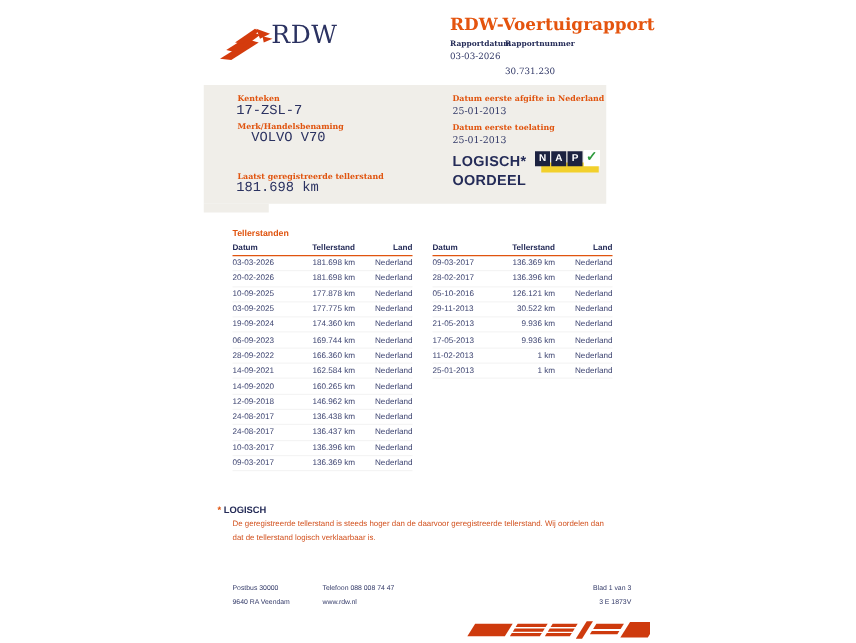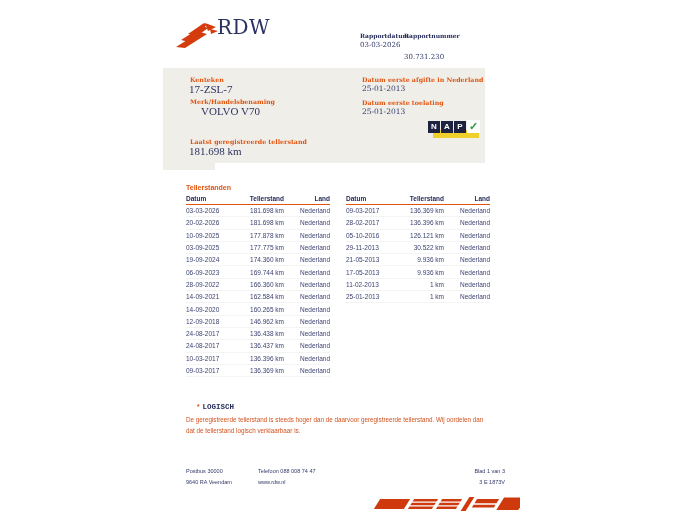--- a/index.html
+++ b/index.html
@@ -11,21 +11,21 @@
   
   .logo-text{left:217px;top:15px;font-size:20px;letter-spacing:.5px;color:#2b3261;}
   .report-title{left:360px;top:12px;font-size:13.5px;color:#e4540e;font-weight:bold;}
   .meta-label{font-size:6px;font-weight:bold;color:#252c58;}
   .meta-value{font-size:7px;color:#333a68;}
 
   
   .summary-box{left:163px;top:68px;width:322px;height:95px;background:#f0eee9;}
   .summary-tab{left:163px;top:163px;width:52px;height:7px;background:#f0eee9;}
   .lbl{font-size:6.3px;font-weight:bold;color:#e0540f;font-family:"DejaVu Serif",serif;}
-  .val-lg{font-size:11px;color:#2b3261;font-family:Liberation Serif, serif;}
+  .val-lg{font-size:11px;color:#2b3261;font-family:Liberation Mono, monospace;}
   .val-sm{font-size:7.5px;color:#333a68;font-family:"DejaVu Serif",serif;}
   .oordeel{font-size:11.5px;font-weight:bold;color:#252c58;line-height:15px;letter-spacing:.3px;}
 
   
   .nap{left:428px;top:121px;width:54px;height:21px;}
   .nap-yellow{position:absolute;left:5px;top:9px;width:46px;height:8px;background:#f2d02c;}
   .nap-sq{position:absolute;top:0;width:12px;height:12px;background:#1c2240;color:#fff;
           font-size:8px;font-weight:bold;text-align:center;line-height:12px;}
   .nap-check{position:absolute;left:39px;top:-1px;width:13px;height:13px;background:#fff;
           color:#2e9b3e;font-size:11px;font-weight:bold;text-align:center;line-height:13px;}
@@ -38,21 +38,21 @@
   .thead{display:flex;height:9px;align-items:center;font-size:6.5px;font-weight:bold;
          color:#252c58;border-bottom:1.5px solid #e0540f;padding-bottom:1px;}
   .trow{display:flex;height:11.3px;align-items:center;font-size:6.5px;color:#3c4370;
         border-bottom:1px solid rgba(0,0,0,0.045);}
   .tcell{display:block;}
   .c0{width:46px;text-align:left;}
   .c1{width:52px;text-align:right;}
   .c2{flex:1;text-align:right;}
 
   
-  .fn-title{left:196px;top:403px;font-size:7.5px;font-weight:bold;color:#252c58;font-family:Liberation Mono, monospace;}
+  .fn-title{left:174px;top:403px;font-size:7.5px;font-weight:bold;color:#252c58;}
   .fn-star{color:#e0540f;margin-right:2px;}
   .fn-body{left:186px;top:414px;width:306px;font-size:6.3px;line-height:11px;color:#d2521f;}
 
   
   .foot{font-size:5.5px;color:#333a68;line-height:11px;}
   .foot-left{left:186px;top:466px;}
   .foot-mid{left:258px;top:466px;}
   .foot-right{left:400px;top:466px;width:105px;text-align:right;}
 
   .stripes{left:372px;top:496px;}
@@ -66,20 +66,21 @@
     <g fill="#D43B0D">
       <path d="M2 27 L26 12 L33 14 L11 28 Z"></path>
       <path d="M7 20 L29 6 L34 8 L15 22 Z"></path>
       <path d="M14 14 L30 3 L33 5 L20 15 Z"></path>
       <path d="M31 3 L42 7 L34 11 Z"></path>
       <path d="M36 9 L44 11 L37 14 Z"></path>
     </g>
   </svg>
   <div class="abs serif logo-text">RDW</div>
 
+  <div class="abs serif report-title">RDW-Voertuigrapport</div>
 
   <div class="abs meta-label serif" style="left:360px;top:32px;">Rapportdatum</div>
   <div class="abs meta-value serif" style="left:360px;top:41px;">03-03-2026</div>
   <div class="abs meta-label serif" style="left:404px;top:32px;">Rapportnummer</div>
   <div class="abs meta-value serif" style="left:404px;top:53px;">30.731.230</div>
 
   <div class="abs summary-box"></div>
   <div class="abs summary-tab"></div>
 
   <div class="abs lbl" style="left:190px;top:76px;">Kenteken</div>
@@ -90,20 +91,24 @@
 
   <div class="abs lbl" style="left:190px;top:138px;">Laatst geregistreerde tellerstand</div>
   <div class="abs val-lg" style="left:189px;top:145px;">181.698 km</div>
 
   <div class="abs lbl" style="left:362px;top:76px;">Datum eerste afgifte in Nederland</div>
   <div class="abs val-sm" style="left:362px;top:84px;">25-01-2013</div>
 
   <div class="abs lbl" style="left:362px;top:99px;">Datum eerste toelating</div>
   <div class="abs val-sm" style="left:362px;top:107px;">25-01-2013</div>
 
+  <div class="abs oordeel" style="left:362px;top:123px;">
+    <div>LOGISCH*</div>
+    <div>OORDEEL</div>
+  </div>
 
   <div class="abs nap">
     <div class="nap-yellow"></div>
     <div class="nap-sq" style="left:0;">N</div>
     <div class="nap-sq" style="left:13px;">A</div>
     <div class="nap-sq" style="left:26px;">P</div>
     <div class="nap-check">✓</div>
   </div>
 
   <div class="abs table-title">Tellerstanden</div>

